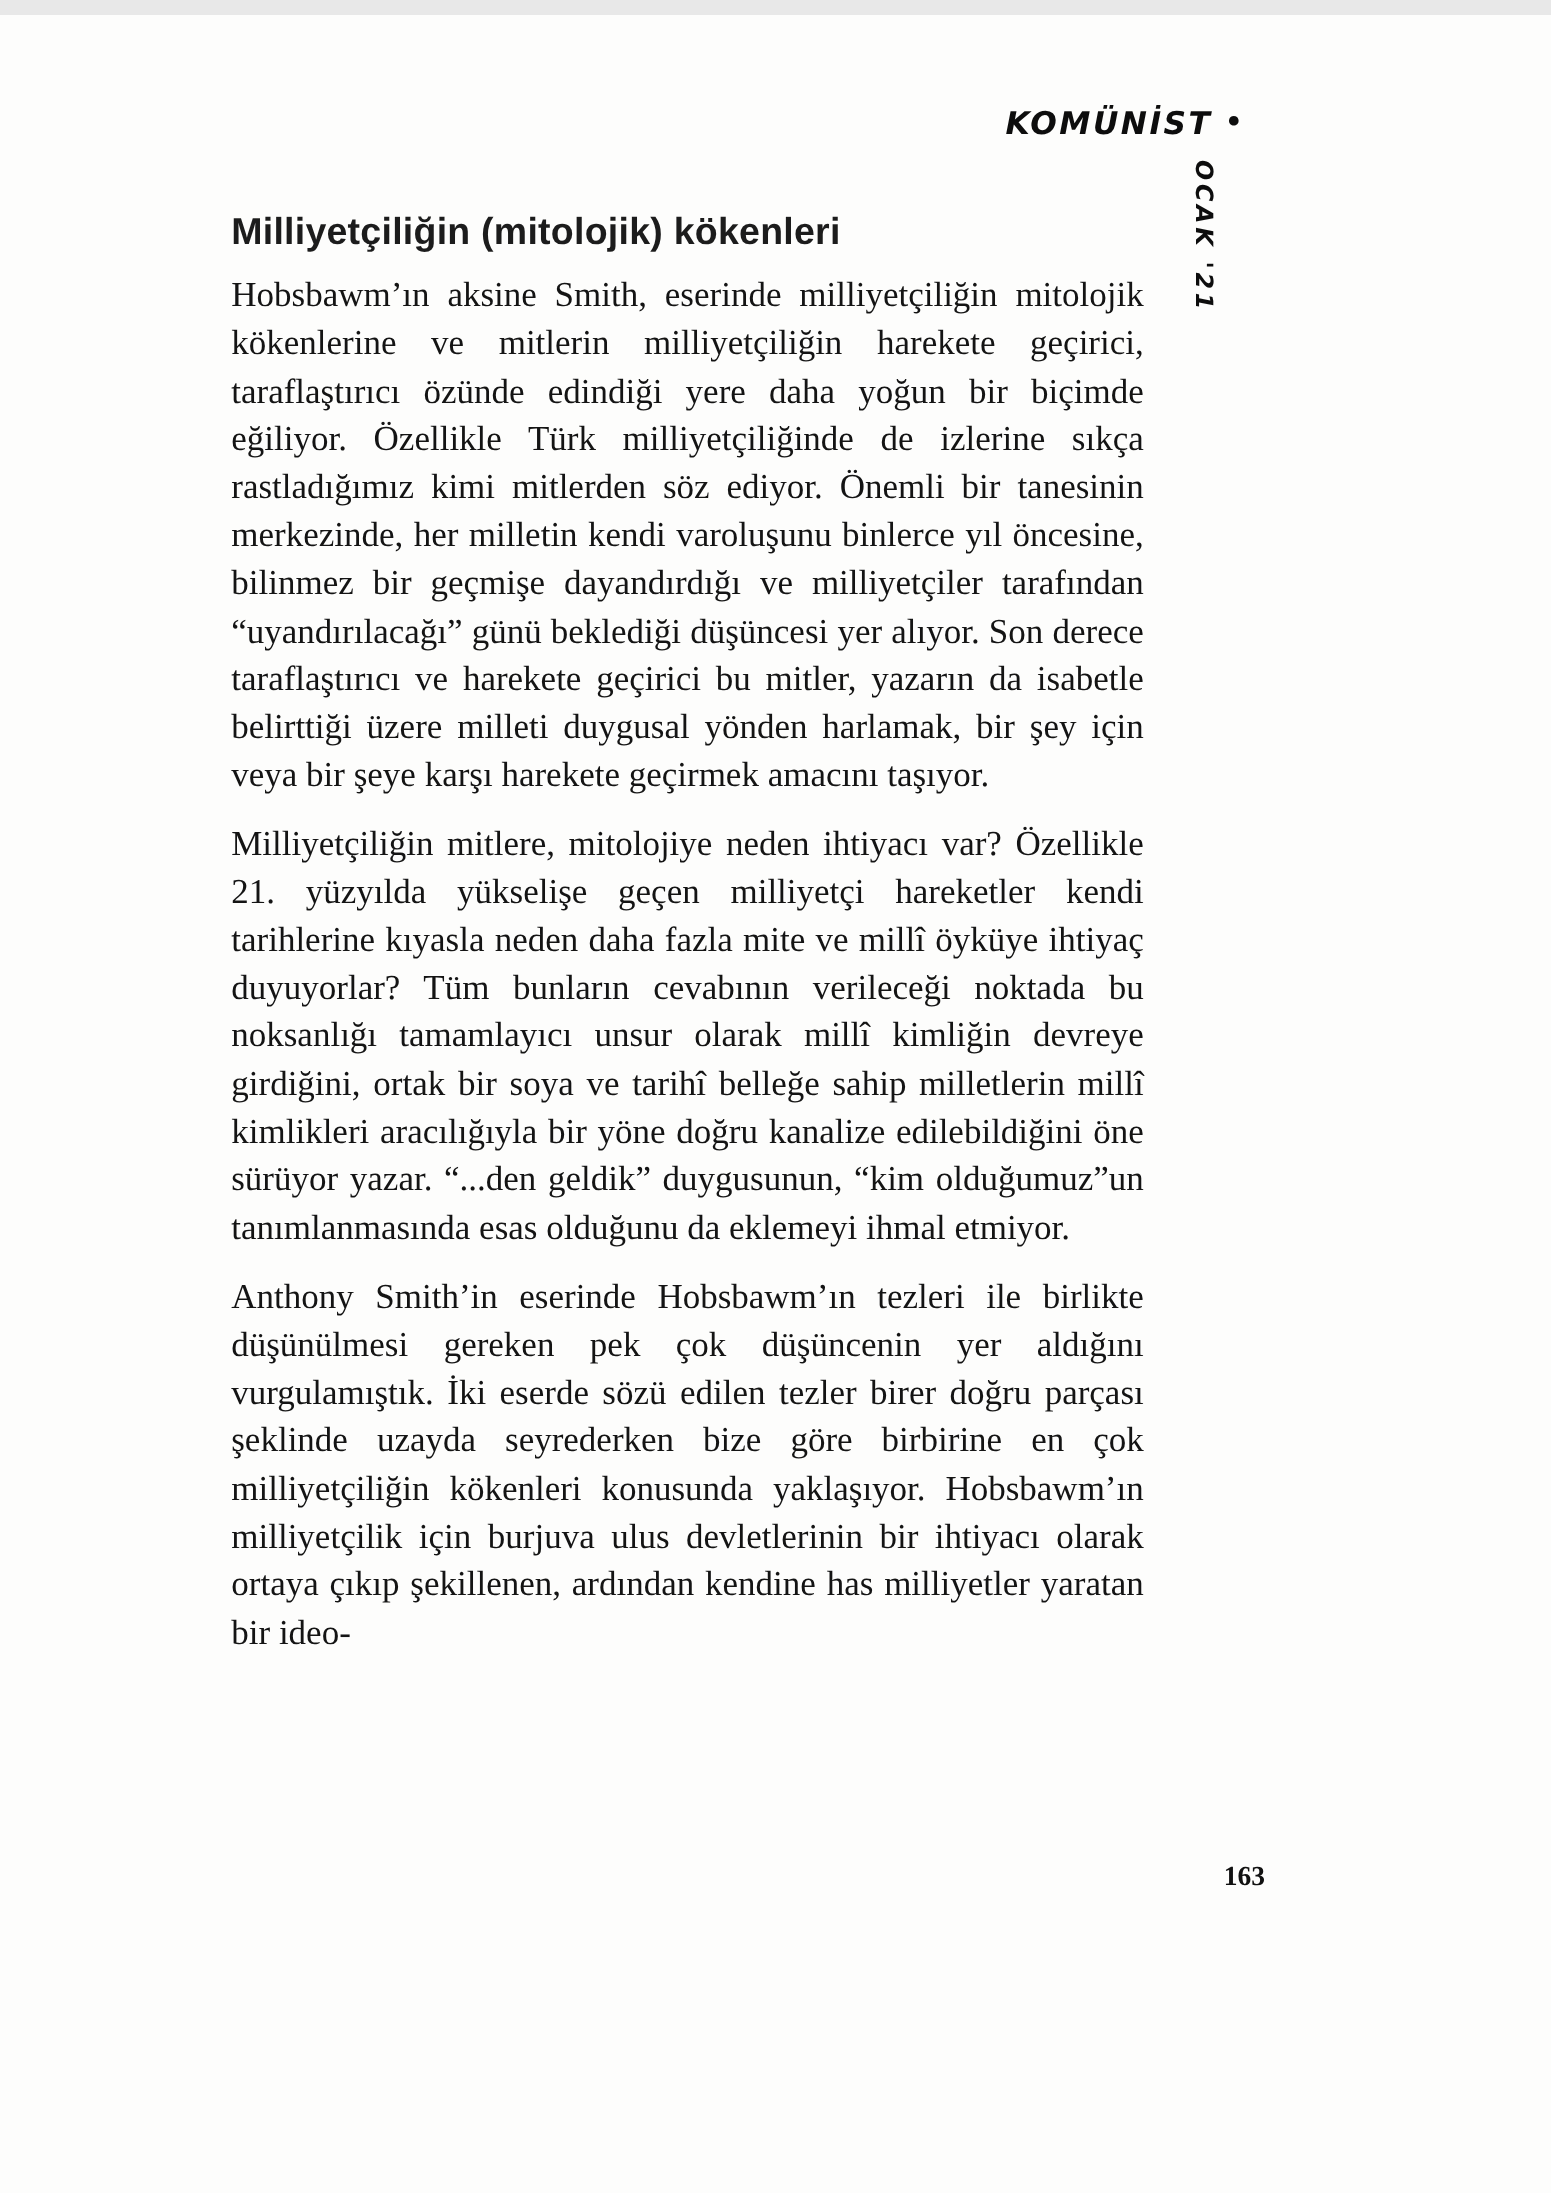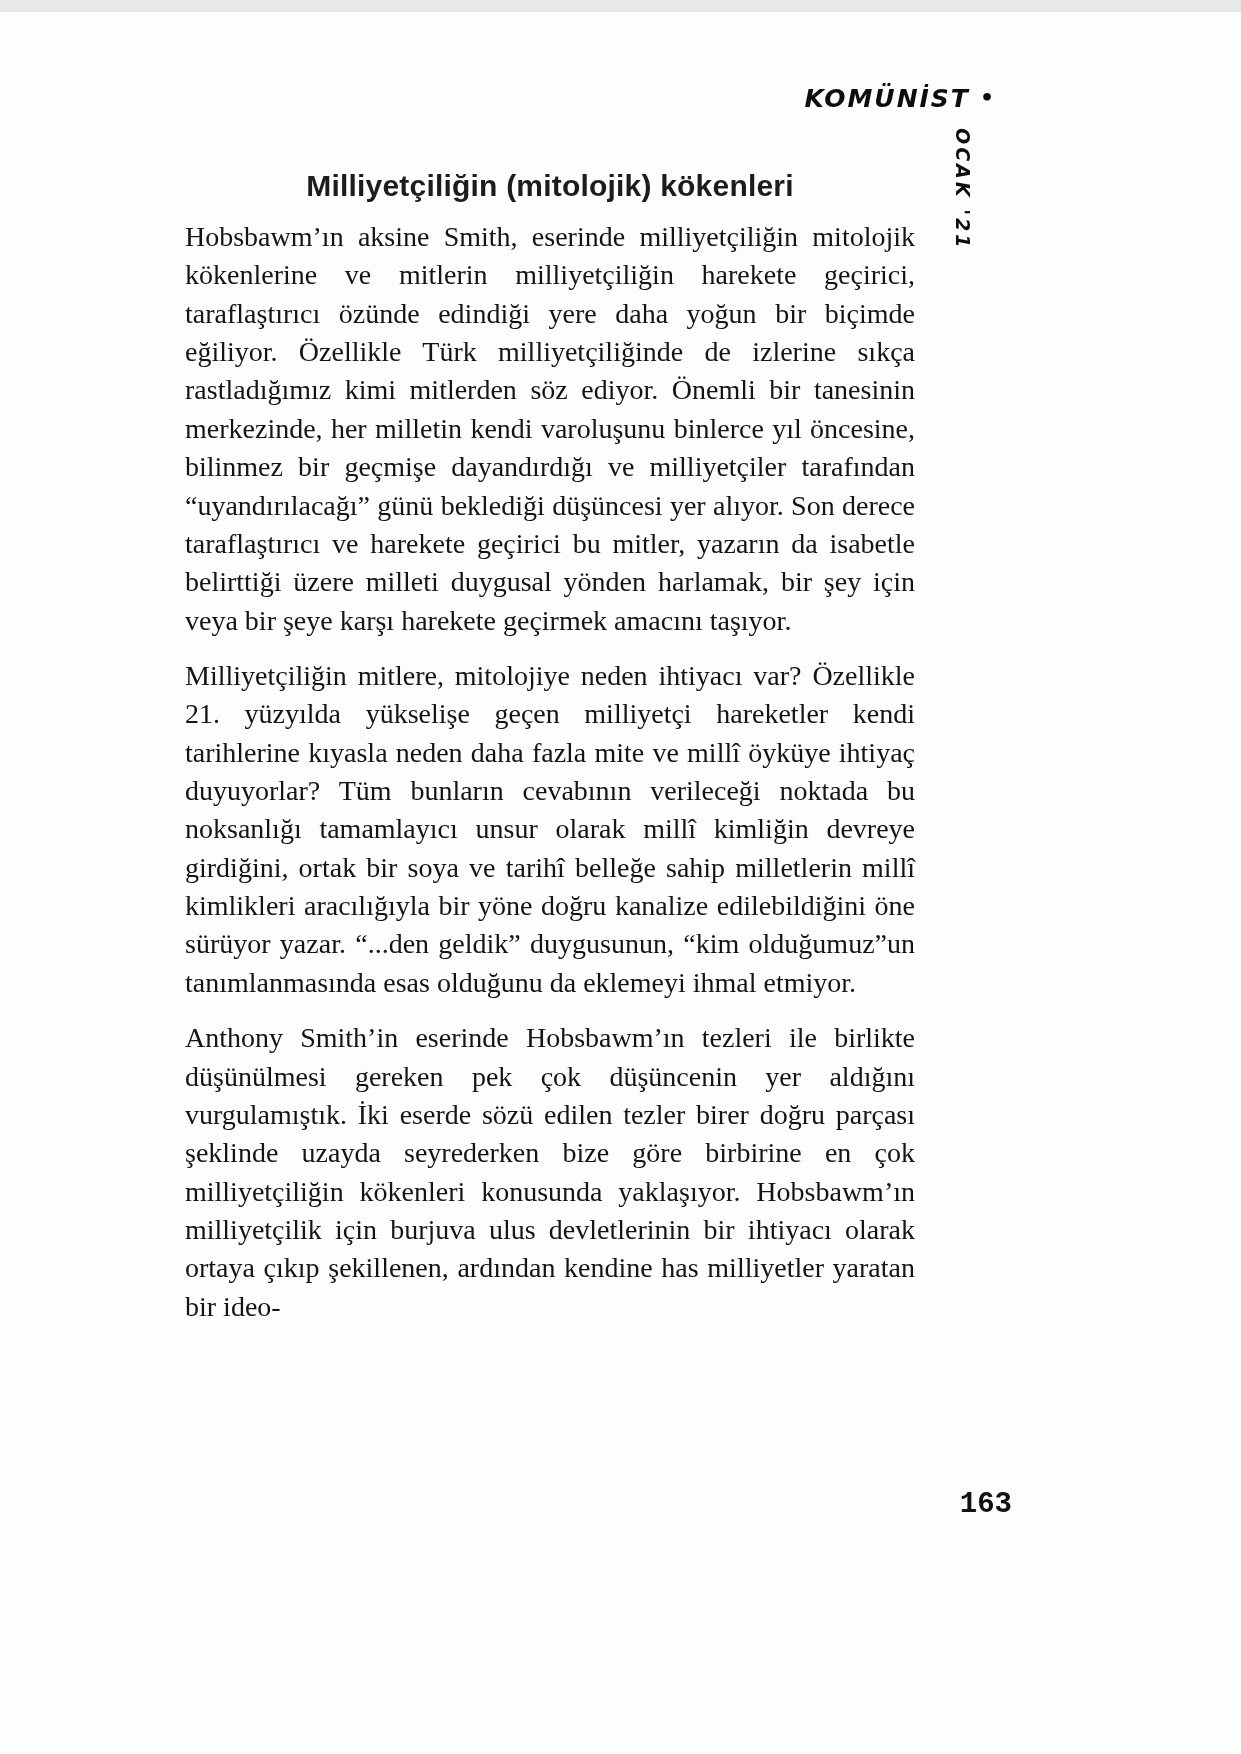--- a/index.html
+++ b/index.html
@@ -66,34 +66,34 @@
   }
   .article p {
     margin: 0 0 17px 0;
   }
   .section-heading {
     font-family: "Liberation Sans", sans-serif;
     font-size: 30px;
     font-weight: bold;
     letter-spacing: 0.2px;
     color: #1c1c1c;
-    text-align: center;
+    text-align: left;
     margin: 28px 0 14px 0;
     line-height: 1.2;
   }
   
   .page-number {
     position: absolute;
     top: 1476px;
     left: 185px;
     width: 827px;
     text-align: right;
-    font-family: Liberation Mono, monospace;
+    font-family: Liberation Serif, serif;
     font-weight: bold;
-    font-size: 29px;
+    font-size: 22px;
     color: #111;
   }
 </style>
 </head>
 <body>
 
 <div class="page">
 
   <header class="masthead">
     <span class="mag-title">KOMÜNİST</span><span class="mag-bullet">•</span>

